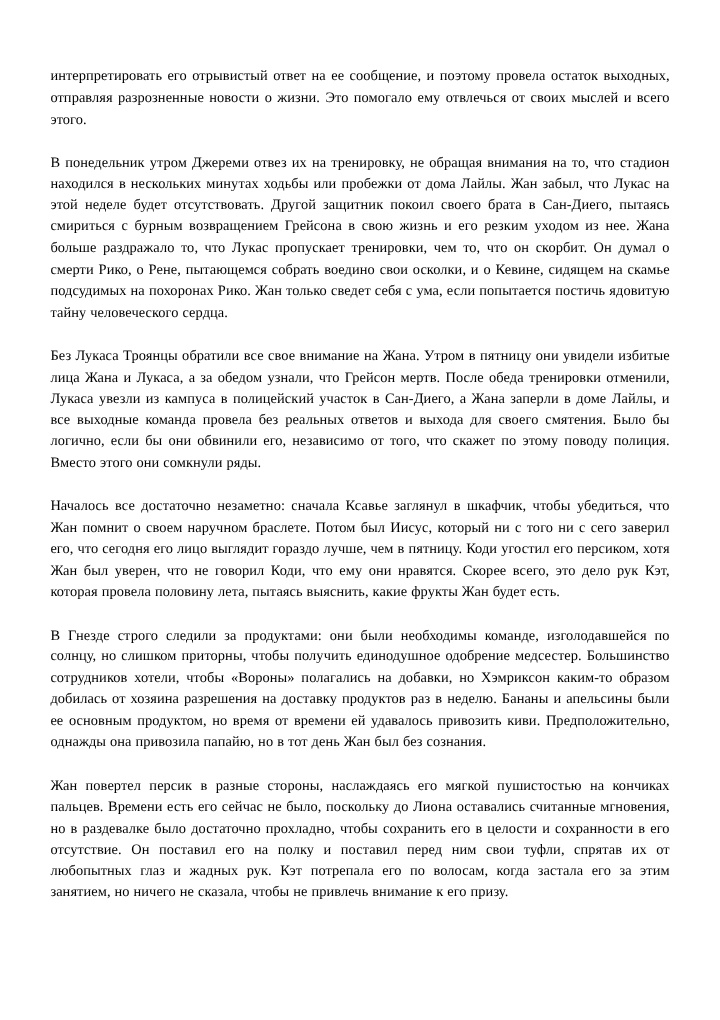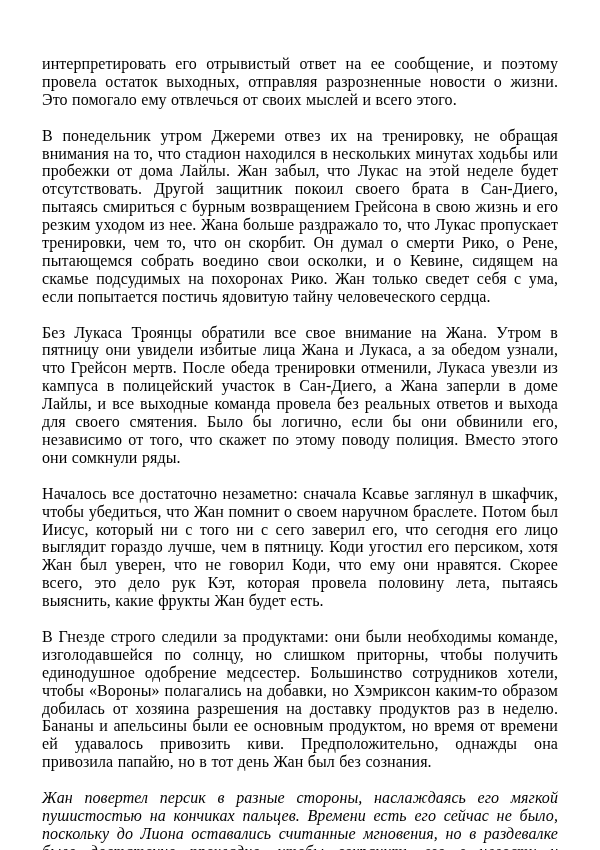--- a/index.html
+++ b/index.html
@@ -22,33 +22,32 @@
     background: #ffffff;
     box-sizing: border-box;
   }
   .text-column {
     position: absolute;
     left: 42px;
     top: 55px;
     width: 516px;
   }
   .para {
-    font-size: 16px;
+    font-size: 12px;
     line-height: 17.9px;
     text-align: justify;
     text-justify: inter-word;
     margin: 0 0 17.9px 0;
     color: #000000;
     hyphens: none;
     word-spacing: 0.02em;
     letter-spacing: 0.005em;
   }
   .para:last-child {
     margin-bottom: 4px;
-    font-style: italic;
   }
 </style>
 </head>
 <body>
 
 <div class="page">
   <div class="text-column">
     <p class="para">интерпретировать его отрывистый ответ на ее сообщение, и поэтому провела остаток выходных, отправляя разрозненные новости о жизни. Это помогало ему отвлечься от своих мыслей и всего этого.</p>
     <p class="para">В понедельник утром Джереми отвез их на тренировку, не обращая внимания на то, что стадион находился в нескольких минутах ходьбы или пробежки от дома Лайлы. Жан забыл, что Лукас на этой неделе будет отсутствовать. Другой защитник покоил своего брата в Сан-Диего, пытаясь смириться с бурным возвращением Грейсона в свою жизнь и его резким уходом из нее. Жана больше раздражало то, что Лукас пропускает тренировки, чем то, что он скорбит. Он думал о смерти Рико, о Рене, пытающемся собрать воедино свои осколки, и о Кевине, сидящем на скамье подсудимых на похоронах Рико. Жан только сведет себя с ума, если попытается постичь ядовитую тайну человеческого сердца.</p>
     <p class="para">Без Лукаса Троянцы обратили все свое внимание на Жана. Утром в пятницу они увидели избитые лица Жана и Лукаса, а за обедом узнали, что Грейсон мертв. После обеда тренировки отменили, Лукаса увезли из кампуса в полицейский участок в Сан-Диего, а Жана заперли в доме Лайлы, и все выходные команда провела без реальных ответов и выхода для своего смятения. Было бы логично, если бы они обвинили его, независимо от того, что скажет по этому поводу полиция. Вместо этого они сомкнули ряды.</p>

